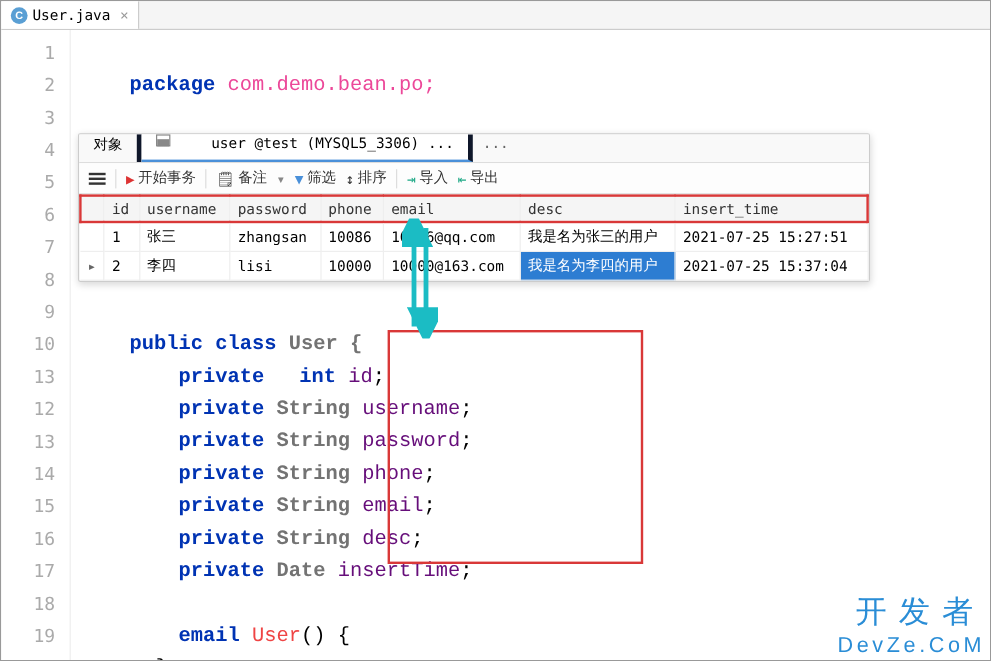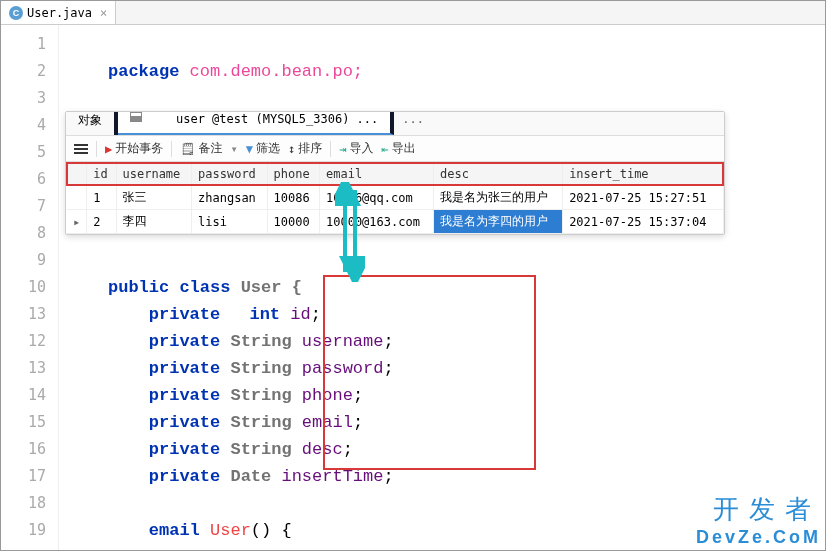--- a/index.html
+++ b/index.html
@@ -30,21 +30,21 @@
 .hamburger { width: 14px; height: 10px; background: linear-gradient(#333,#333) 0 0/100% 2px no-repeat, linear-gradient(#333,#333) 0 4px/100% 2px no-repeat, linear-gradient(#333,#333) 0 8px/100% 2px no-repeat; }
 .db-table { width: 100%; border-collapse: collapse; font-size: 12px; }
 .db-table th, .db-table td { padding: 3px 6px; text-align: left; border-right: 1px solid #eee; border-bottom: 1px solid #eee; white-space: nowrap; }
 .db-table thead th { background: #f5f5f5; color: #333; font-weight: normal; }
 .header-red { border: 2px solid #d93838; }
 .row-marker { width: 14px; color: #666; text-align: center !important; }
 .sel-cell { background: #2d7dd2; color: #fff; }
 .arrow-overlay { position: absolute; left: 334px; top: 181px; pointer-events: none; }
 .watermark { position: absolute; right: 4px; bottom: 2px; text-align: right; font-family: sans-serif; }
 .wm-cn { color: #2a8dd6; font-size: 26px; letter-spacing: 10px; font-weight: 300; margin-top: 44px;}
-.wm-en { color: #2a8dd6; font-size: 18px; letter-spacing: 3px; font-weight: 700; text-align: center;}
+.wm-en { color: #2a8dd6; font-size: 18px; letter-spacing: 3px; font-weight: 400; text-align: center;}
 </style>
 </head>
 <body>
 
 <div class="tab-bar">
   <div class="tab">
     <span class="tab-icon">C</span>
     <span>User.java</span>
     <span class="tab-close">×</span>
   </div>

